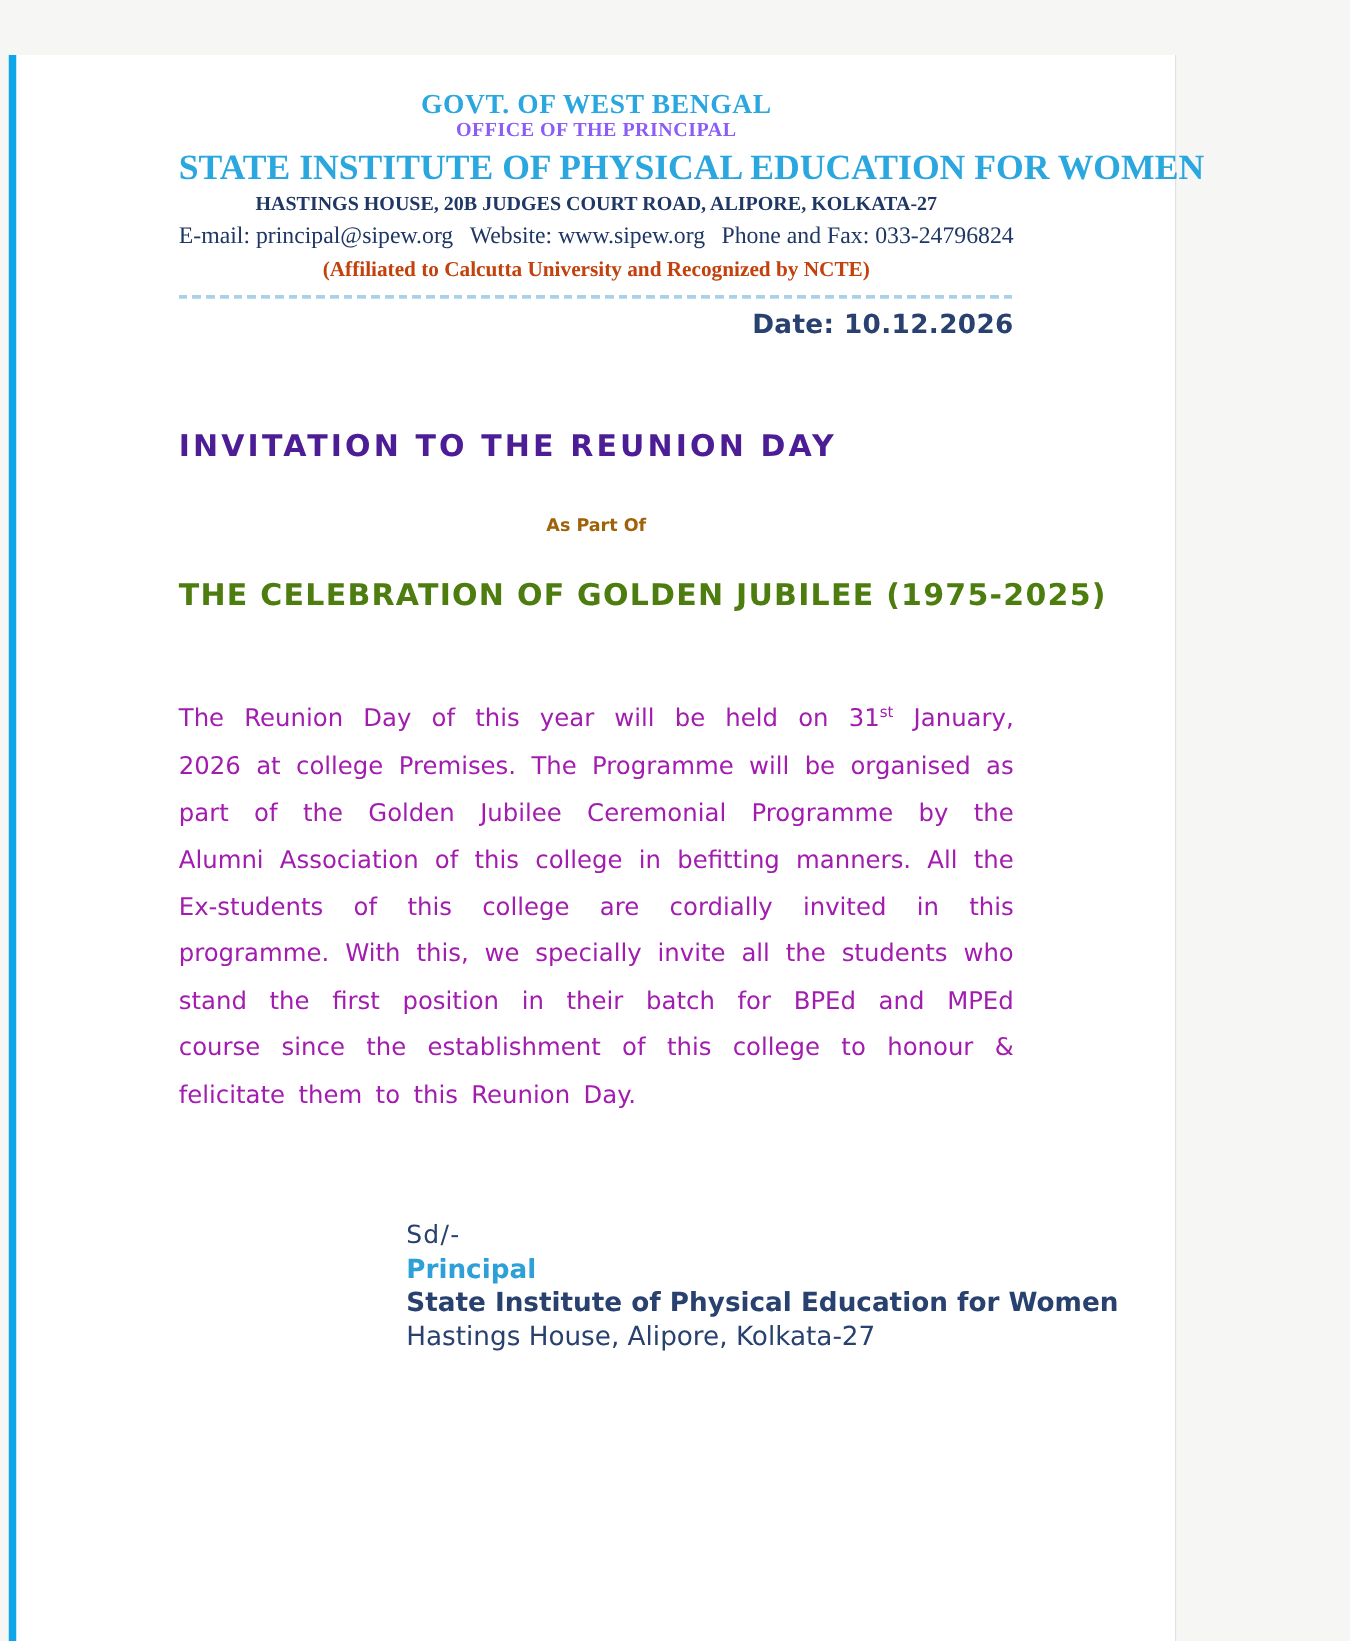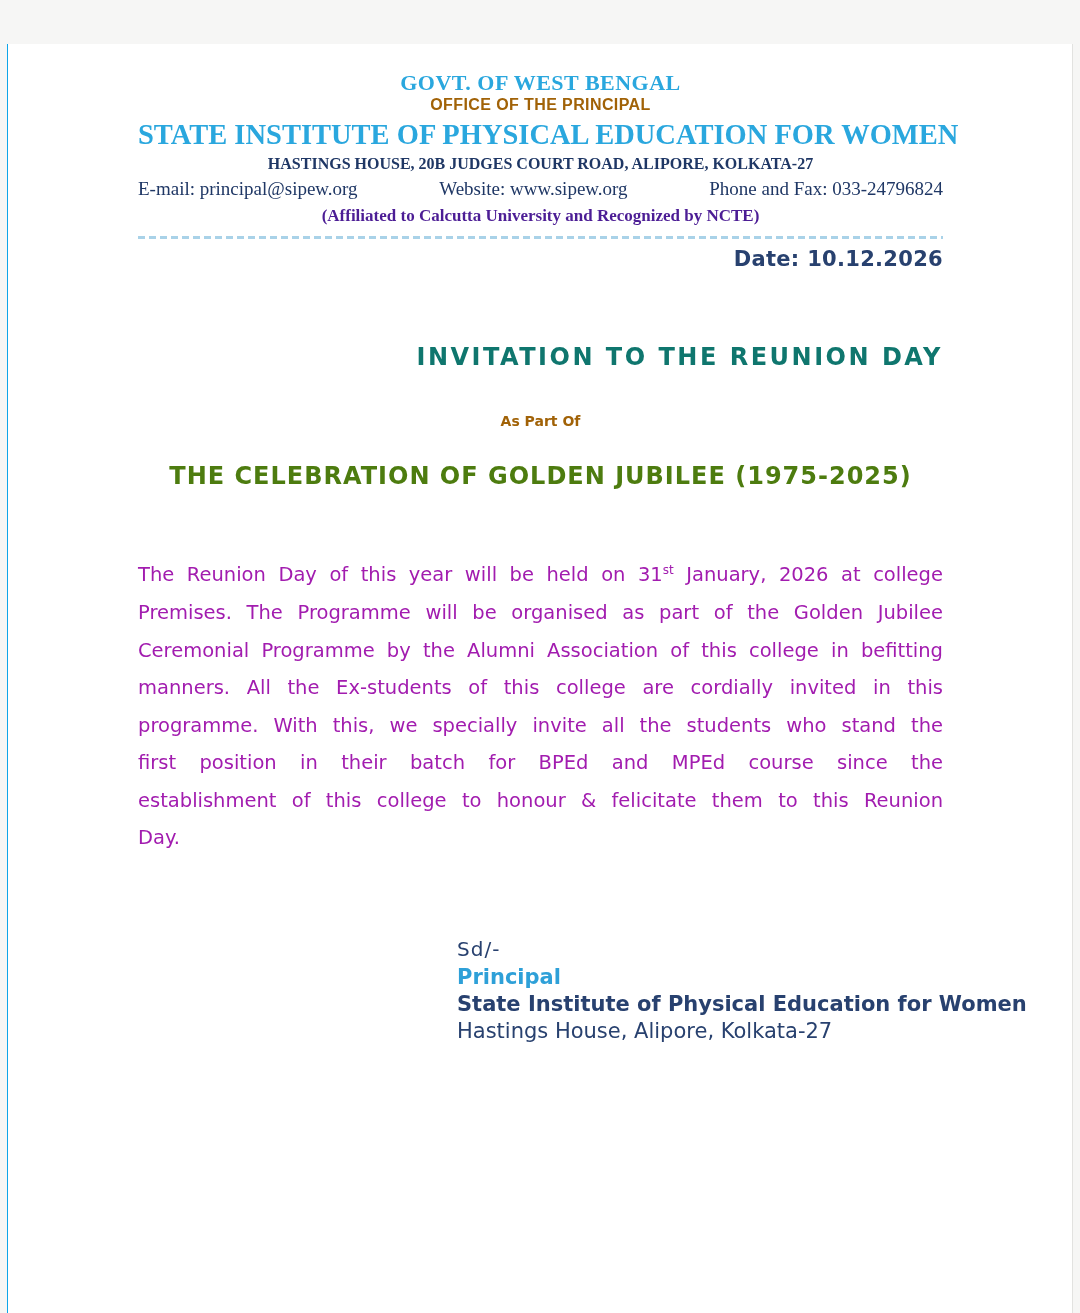--- a/index.html
+++ b/index.html
@@ -12,43 +12,43 @@
     width: 1080px;
     height: 1313px;
     background: #f6f6f5;
     position: relative;
     overflow: hidden;
   }
   .page {
     position: absolute;
     top: 44px;
     left: 7px;
-    width: 1066px;
+    width: 934px;
     height: 1269px;
     background: #ffffff;
-    border-left: 1px solid #0ea5e9;
+    border-left: 6px solid #0ea5e9;
     border-right: 1px solid #e2e2e0;
     padding: 26px 129px 0 130px;
   }
   
   .letterhead { text-align: center; }
   .govt-line {
     font-family: "Liberation Serif", serif;
     font-weight: bold;
     font-size: 22px;
     letter-spacing: 0.5px;
     color: #2aa7de;
     line-height: 1.15;
   }
   .office-line {
-    font-family: Liberation Sans, sans-serif;
+    font-family: Liberation Serif, serif;
     font-weight: bold;
     font-size: 16px;
     letter-spacing: 0.4px;
-    color: #a16207;
+    color: #8b5cf6;
     line-height: 1.3;
   }
   .institute-line {
     font-family: "Liberation Serif", serif;
     font-weight: bold;
     font-size: 28.5px;
     color: #2aa7de;
     line-height: 1.2;
     margin-top: 2px;
     white-space: nowrap;
@@ -68,45 +68,45 @@
     font-family: "Liberation Serif", serif;
     font-size: 19px;
     color: #1f3765;
     margin-top: 4px;
     line-height: 1.2;
   }
   .affiliation-line {
     font-family: "Liberation Serif", serif;
     font-weight: bold;
     font-size: 17px;
-    color: #4c1d95;
+    color: #c2410c;
     text-align: center;
     margin-top: 4px;
     line-height: 1.25;
   }
   .dashed-divider {
     height: 3px;
     margin-top: 10px;
     background: repeating-linear-gradient(90deg, #a9d2e8 0px, #a9d2e8 7px, transparent 7px, transparent 11px);
   }
   .date-row {
     text-align: right;
     font-size: 21px;
     font-weight: bold;
     color: #28416f;
     margin-top: 8px;
     letter-spacing: 0.3px;
   }
   
   .main-title {
-    text-align: right;
+    text-align: left;
     font-size: 24px;
     font-weight: bold;
     letter-spacing: 2.5px;
-    color: #0f766e;
+    color: #4c1d95;
     margin-top: 72px;
   }
   .sub-title {
     text-align: center;
     font-size: 14px;
     font-weight: bold;
     color: #a16207;
     margin-top: 42px;
   }
   .jubilee-title {

